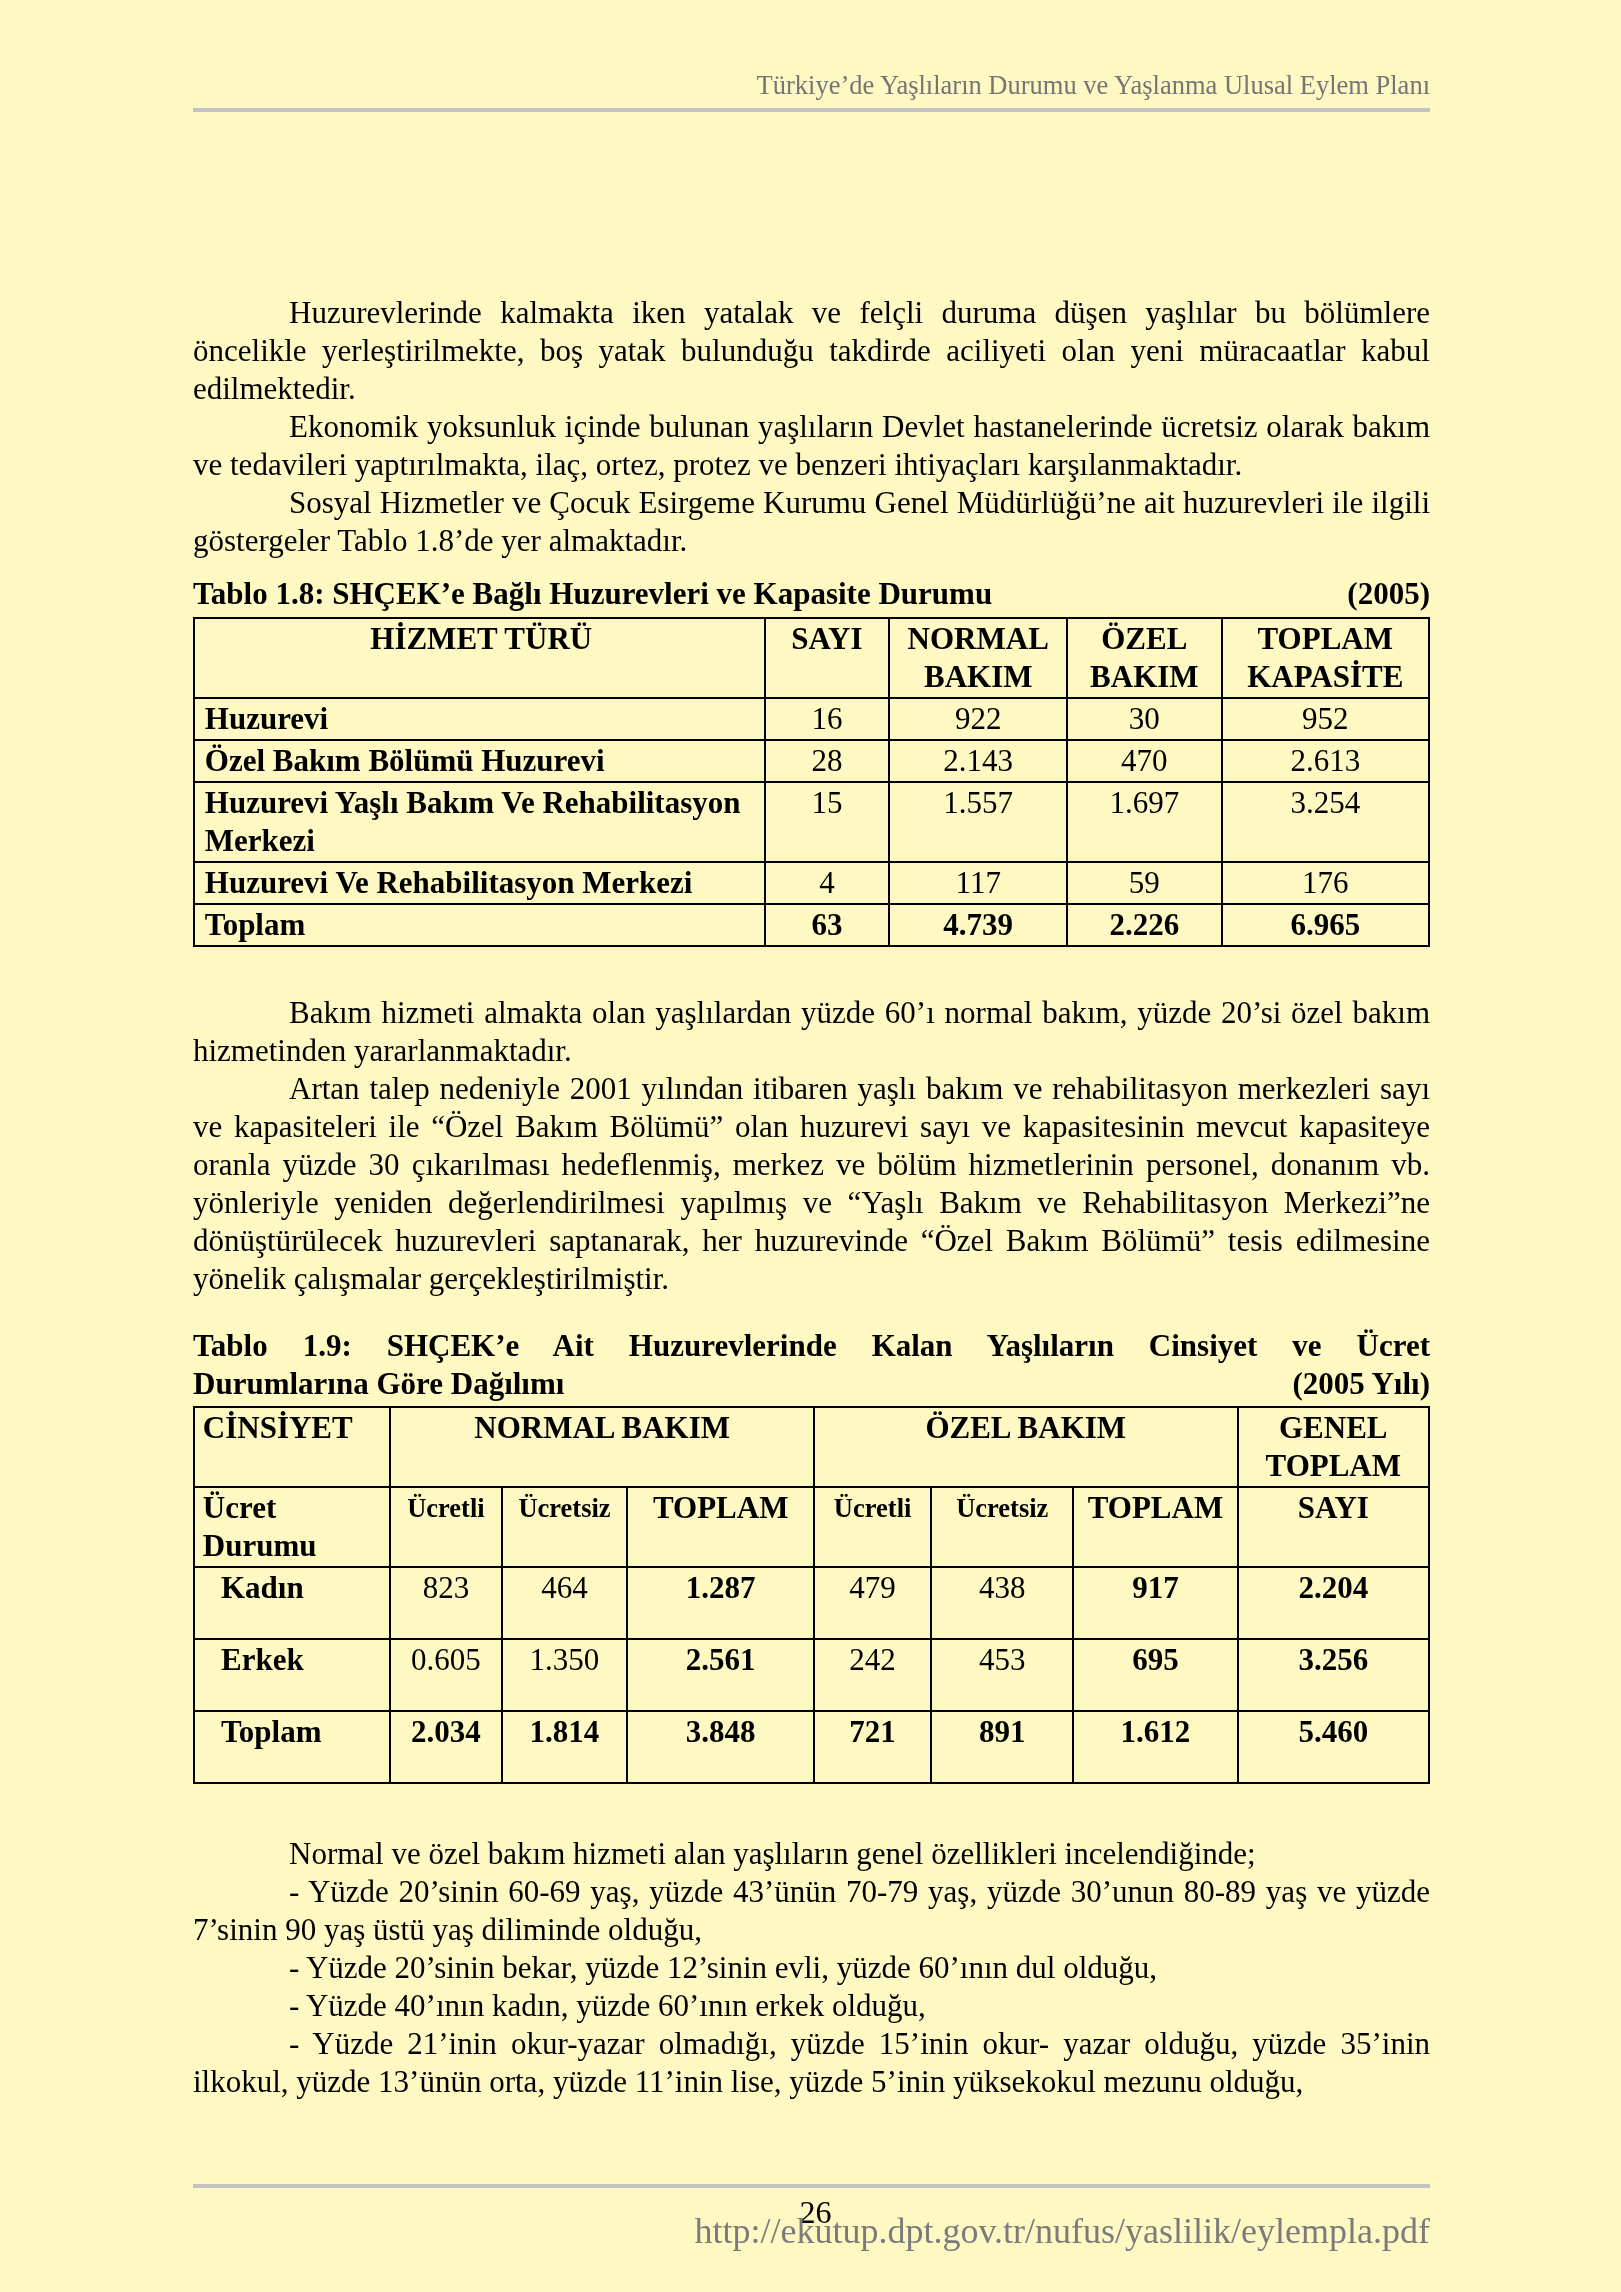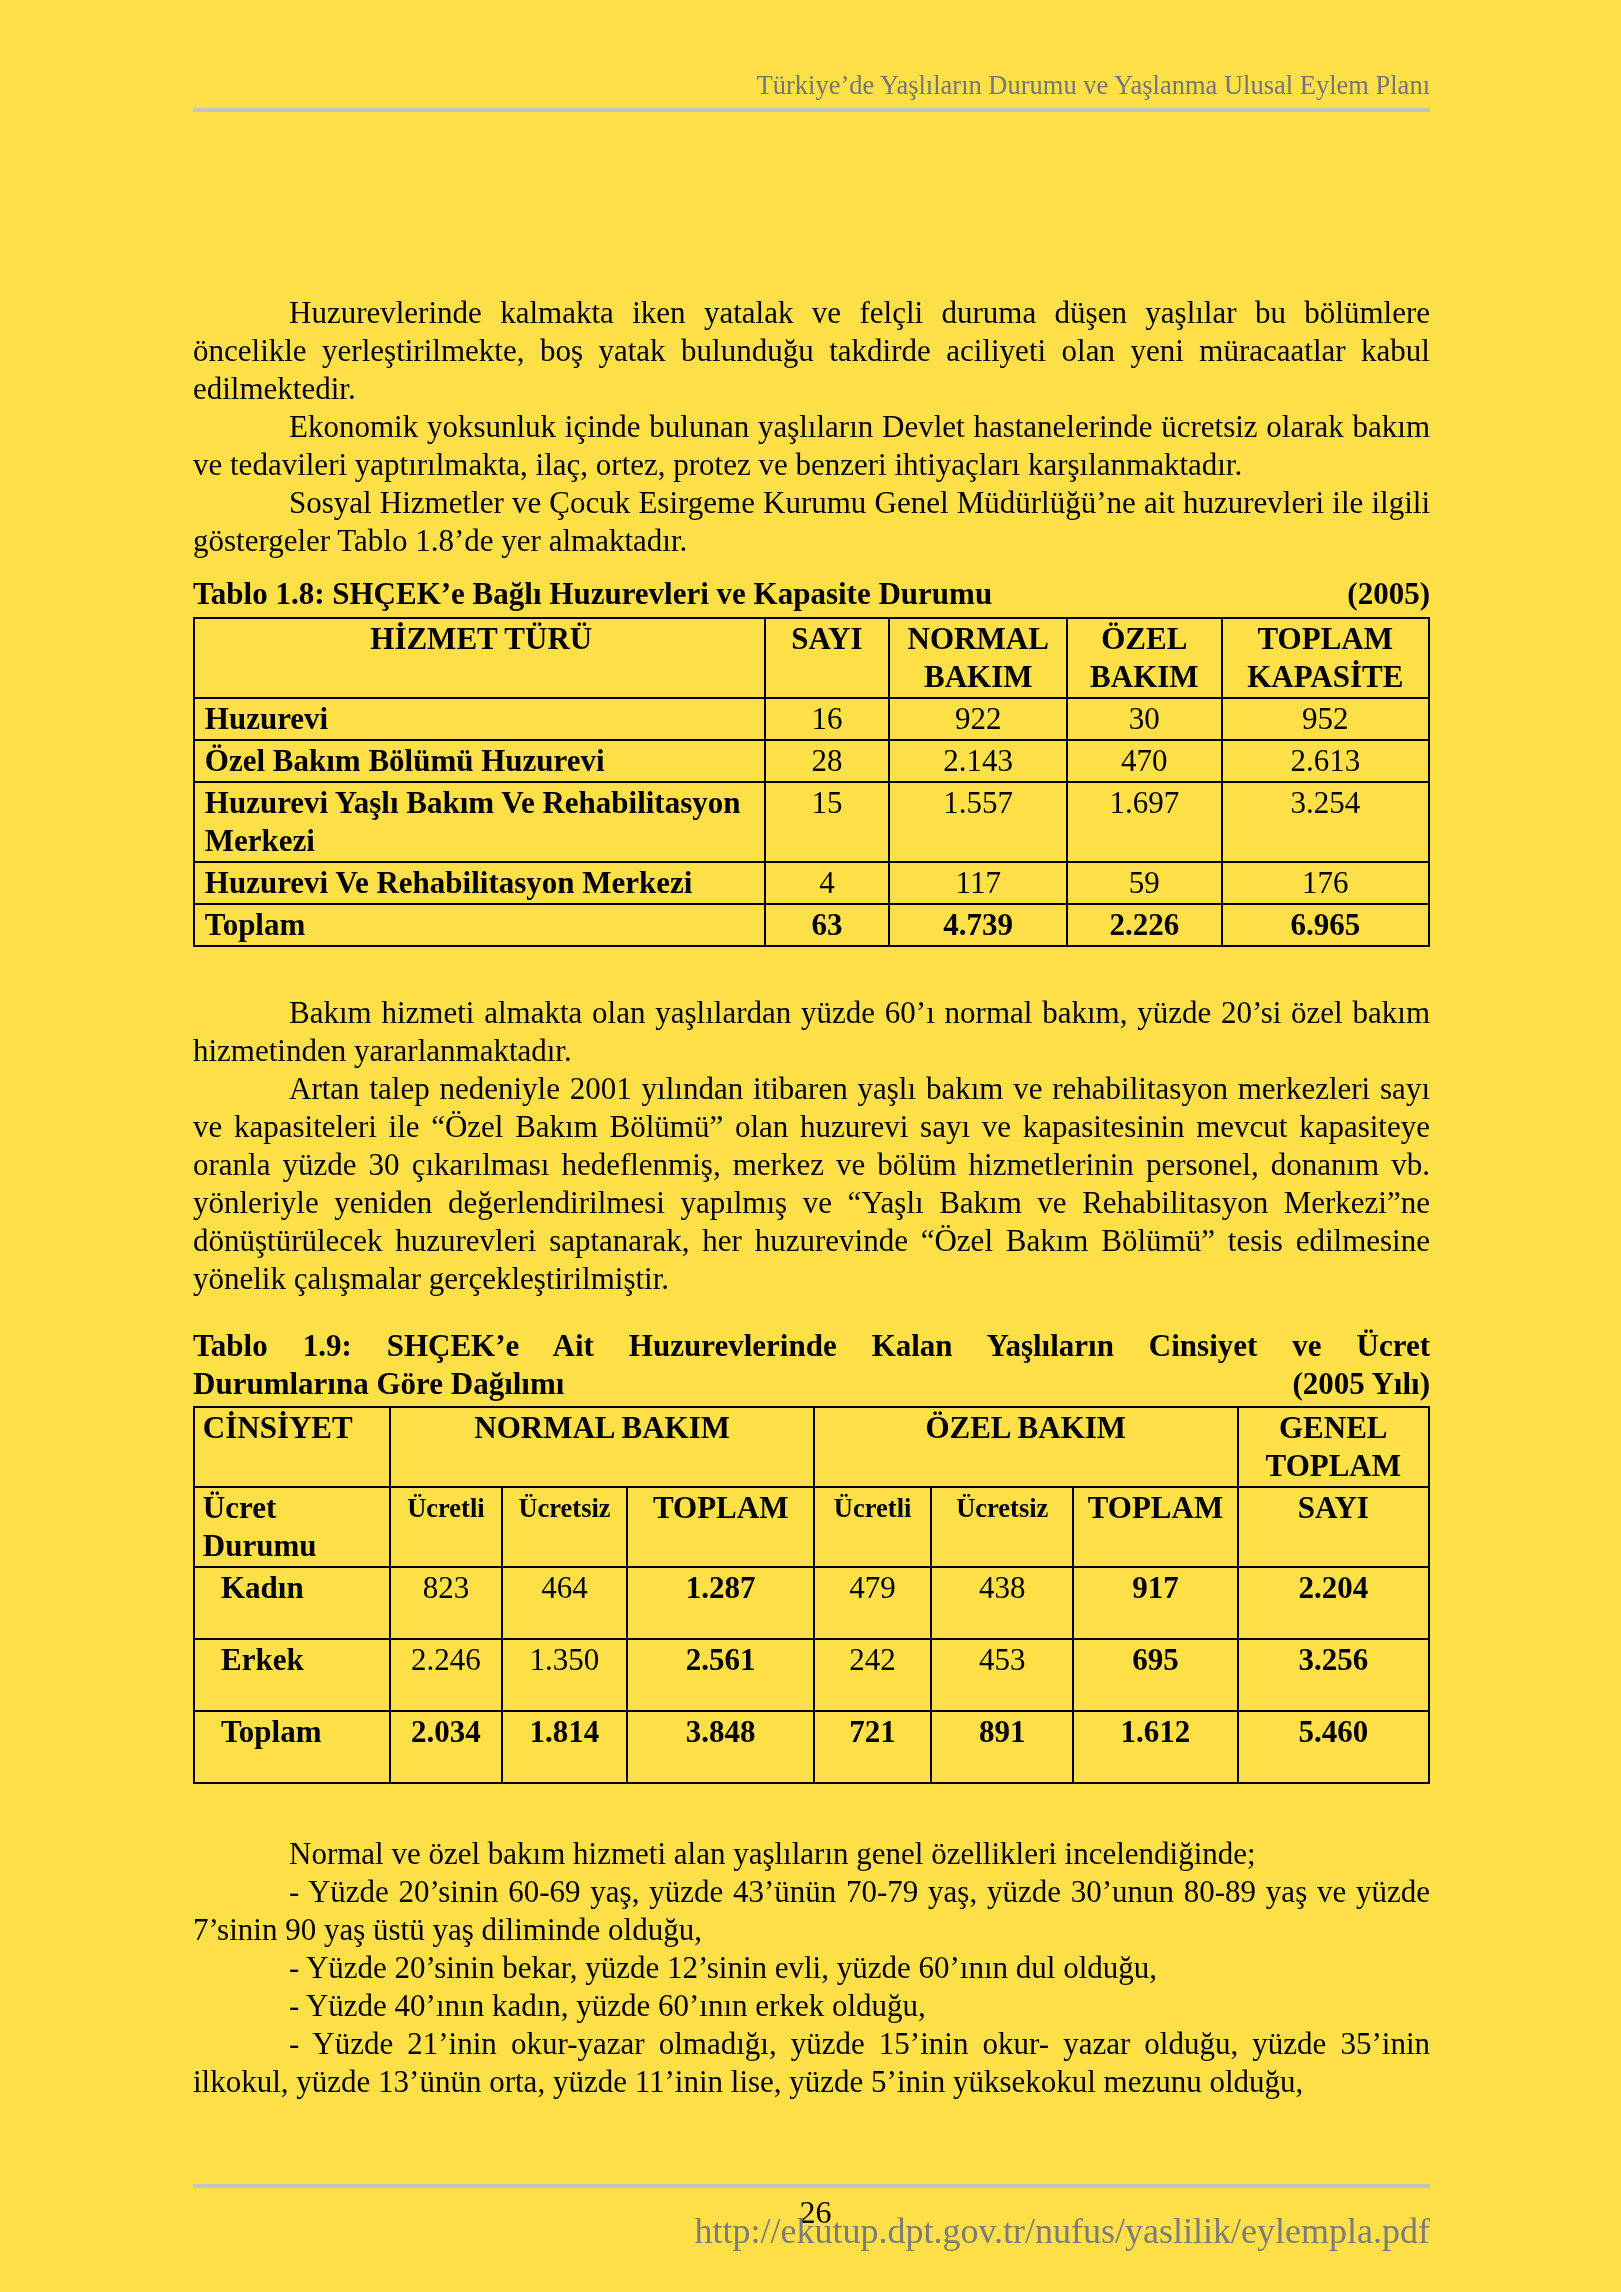--- a/index.html
+++ b/index.html
@@ -2,21 +2,21 @@
 <html lang="tr"><head>
 <meta charset="utf-8">
 <style>
   * { margin: 0; padding: 0; box-sizing: border-box; }
   html, body { background: #e8e8e8; }
   .page {
     position: relative;
     width: 1621px;
     height: 2293px;
     margin: 0 auto;
-    background: #fde047;
+    background: #fef9c3;
     font-family: "Liberation Serif", "DejaVu Serif", serif;
     color: #000;
     overflow: hidden;
   }
   
   .running-header {
     position: absolute;
     top: 69px;
     left: 193px;
     width: 1237px;
@@ -246,21 +246,21 @@
           <td>823</td>
           <td>464</td>
           <td class="b">1.287</td>
           <td>479</td>
           <td>438</td>
           <td class="b">917</td>
           <td class="b">2.204</td>
         </tr>
         <tr>
           <td class="lbl">Erkek</td>
-          <td>2.246</td>
+          <td>0.605</td>
           <td>1.350</td>
           <td class="b">2.561</td>
           <td>242</td>
           <td>453</td>
           <td class="b">695</td>
           <td class="b">3.256</td>
         </tr>
         <tr class="total">
           <td class="lbl">Toplam</td>
           <td>2.034</td>

